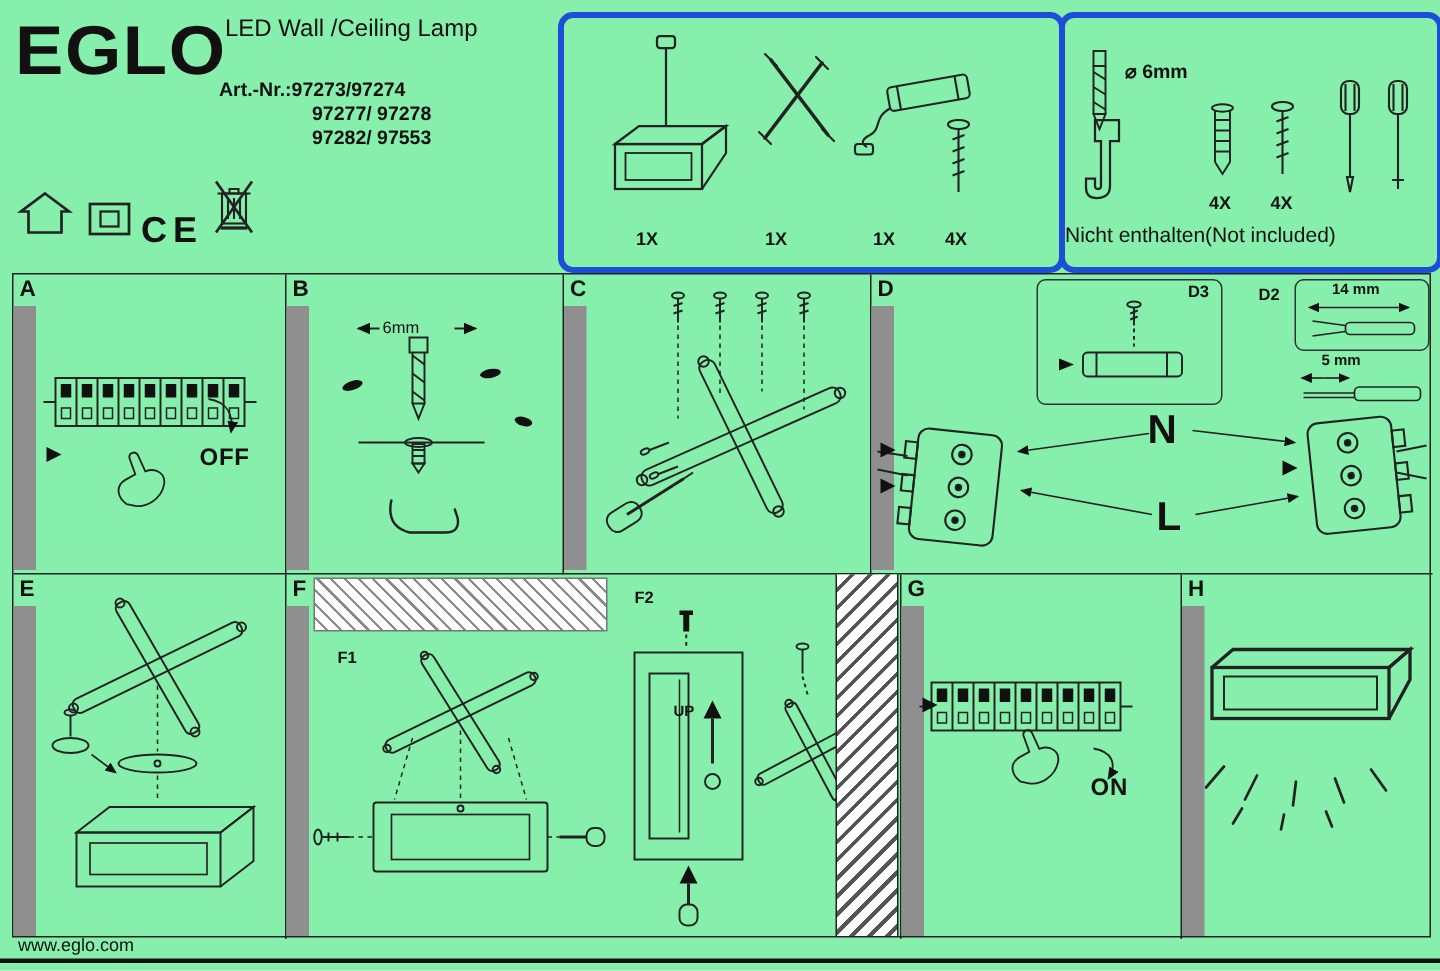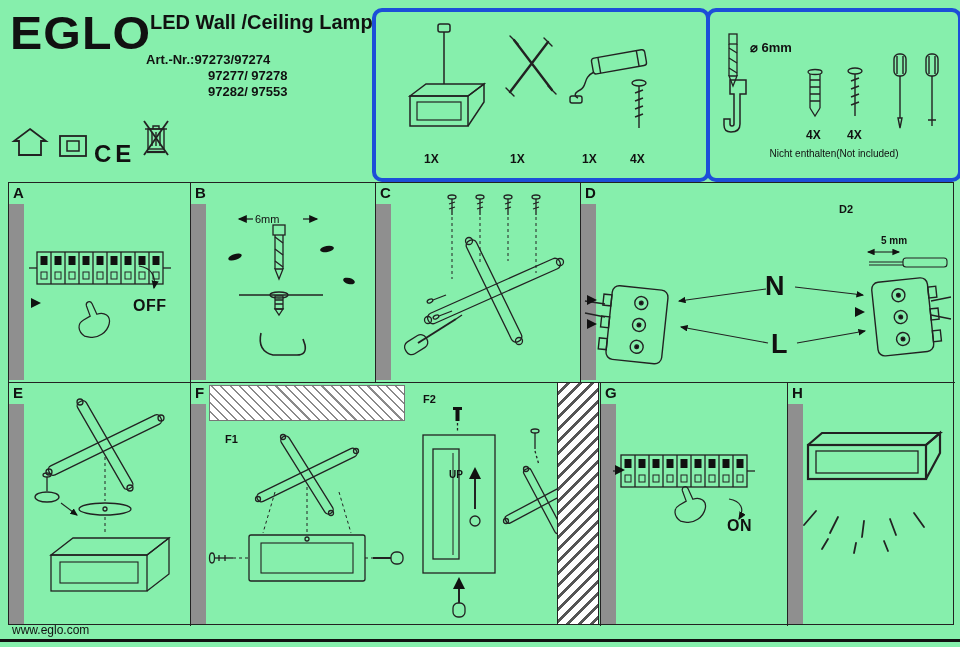--- a/index.html
+++ b/index.html
@@ -1,37 +1,37 @@
 <!DOCTYPE html>
 <html><head>
 <meta charset="utf-8">
 <style>
   html,body{margin:0;padding:0}
   body{background:#fff;font-family:"Liberation Sans",sans-serif;color:#111}
   .page{position:relative;width:960px;height:647px;background:#86efac;overflow:hidden}
   .sp{position:absolute;white-space:nowrap}
   .logo{font-size:46px;font-weight:800;letter-spacing:1px;transform:scaleX(1.05);transform-origin:left}
-  .ptitle{font-size:20px;font-weight:bold}
+  .ptitle{font-size:16px;font-weight:normal}
   .art{font-size:13px;font-weight:bold}
   .box{position:absolute;border:4px solid #1d4ed8;border-radius:10px}
   .grid{position:absolute;left:8px;top:182px;width:946px;height:443px;border:1.6px solid #222;box-sizing:border-box}
   .panel{position:absolute;box-sizing:border-box}
   .pr{border-right:1.5px solid #222}
   .pb{border-bottom:1.5px solid #222}
   .plabel{position:absolute;top:1px;left:4px;font-size:15px;font-weight:bold}
   .gbar{position:absolute;left:0;top:21px;bottom:2px;width:15px;background:#8f8f8f}
   .qty{position:absolute;font-size:12px;font-weight:bold}
   .mm{position:absolute;font-size:10px;font-weight:bold}
   .big{position:absolute;font-size:27px;font-weight:bold}
   .dbox{position:absolute;border:1.5px solid #333;border-radius:6px}
   .dlabel{position:absolute;top:2px;right:8px;font-size:11px;font-weight:bold}
   .hatchC{position:absolute;background:repeating-linear-gradient(45deg,#fff 0 5px,#8a8a8a 5px 6.5px);border:1px solid #777;box-sizing:border-box}
   .hatchW{position:absolute;background:repeating-linear-gradient(135deg,#fff 0 6px,#555 6px 8.5px);border-left:1.5px solid #222;border-right:1.5px solid #222;box-sizing:border-box}
   .cemark{font-size:24px;font-weight:600;letter-spacing:4px}
-  .note{position:absolute;left:0;right:0;text-align:center;font-size:10px}
+  .note{position:absolute;left:0;right:0;text-align:left;font-size:14px}
   .botrule{position:absolute;left:0;top:639px;width:960px;height:3px;background:#111}
   .web{font-size:12px}
   svg{position:absolute;overflow:visible}
 </style>
 </head>
 <body>
 
 <div class="page">
 
   <div class="sp logo" style="left:10px;top:6px">EGLO</div>
@@ -306,22 +306,55 @@
           </g>
         </g>
       </svg>
     </div>
 
     <div class="panel pb" style="left:572px;top:0;width:374px;height:200px">
       <span class="plabel">D</span>
       <div class="gbar"></div>
 
 
-
-      <span class="sp" style="left:258px;top:20px;font-size:11px;font-weight:bold">D2</span>
+      <div class="dbox" style="left:110px;top:3px;width:122px;height:82px">
+        <span class="dlabel">D3</span>
+        <svg style="left:6px;top:12px" width="110" height="66" viewBox="0 0 110 66">
+          <g stroke="#222" stroke-width="1.3" fill="none">
+            <ellipse cx="58" cy="4" rx="4.5" ry="2"></ellipse>
+              <line x1="58" y1="6" x2="58" y2="18"></line>
+            <line x1="55.5" y1="10" x2="60.5" y2="8"></line>
+              <line x1="55.5" y1="14" x2="60.5" y2="12"></line>
+            <line x1="58" y1="20" x2="58" y2="32" stroke-dasharray="2.5 2.5"></line>
+            <rect x="24" y="36" width="66" height="16" rx="3"></rect>
+              <line x1="33" y1="36" x2="33" y2="52"></line>
+              <line x1="80" y1="36" x2="80" y2="52"></line>
+            <polygon points="8,40 18,44 8,48" fill="#111" stroke="none"></polygon>
+          </g>
+        </svg>
+      </div>
+
+      <span class="sp" style="left:258px;top:8px;font-size:11px;font-weight:bold">D2</span>
+      <div class="dbox" style="left:282px;top:3px;width:88px;height:46px">
+        <span class="mm" style="left:24px;top:1px">14 mm</span>
+        <svg style="left:3px;top:14px" width="80" height="28" viewBox="0 0 80 28">
+          <defs>
+              <marker id="awD2" markerWidth="8" markerHeight="8" refX="6" refY="3" orient="auto">
+                <path d="M0 0L7 3L0 6Z" fill="#111"></path>
+              </marker>
+            </defs>
+          <g stroke="#222" stroke-width="1.1" fill="none">
+            <line x1="39" y1="4" x2="6" y2="4" marker-end="url(#awD2)"></line>
+            <line x1="39" y1="4" x2="72" y2="4" marker-end="url(#awD2)"></line>
+            <rect x="30" y="14" width="46" height="8" rx="3"></rect>
+            <line x1="30" y1="16" x2="8" y2="13"></line>
+              <line x1="30" y1="20" x2="8" y2="23"></line>
+          </g>
+        </svg>
+      </div>
       <span class="mm" style="left:300px;top:52px">5 mm</span>
       <svg style="left:282px;top:66px" width="88" height="24" viewBox="0 0 88 24">
         <defs>
             <marker id="awD3" markerWidth="8" markerHeight="8" refX="6" refY="3" orient="auto">
               <path d="M0 0L7 3L0 6Z" fill="#111"></path>
             </marker>
           </defs>
         <g stroke="#222" stroke-width="1.1" fill="none">
           <line x1="20" y1="3" x2="5" y2="3" marker-end="url(#awD3)"></line>
           <line x1="20" y1="3" x2="36" y2="3" marker-end="url(#awD3)"></line>

